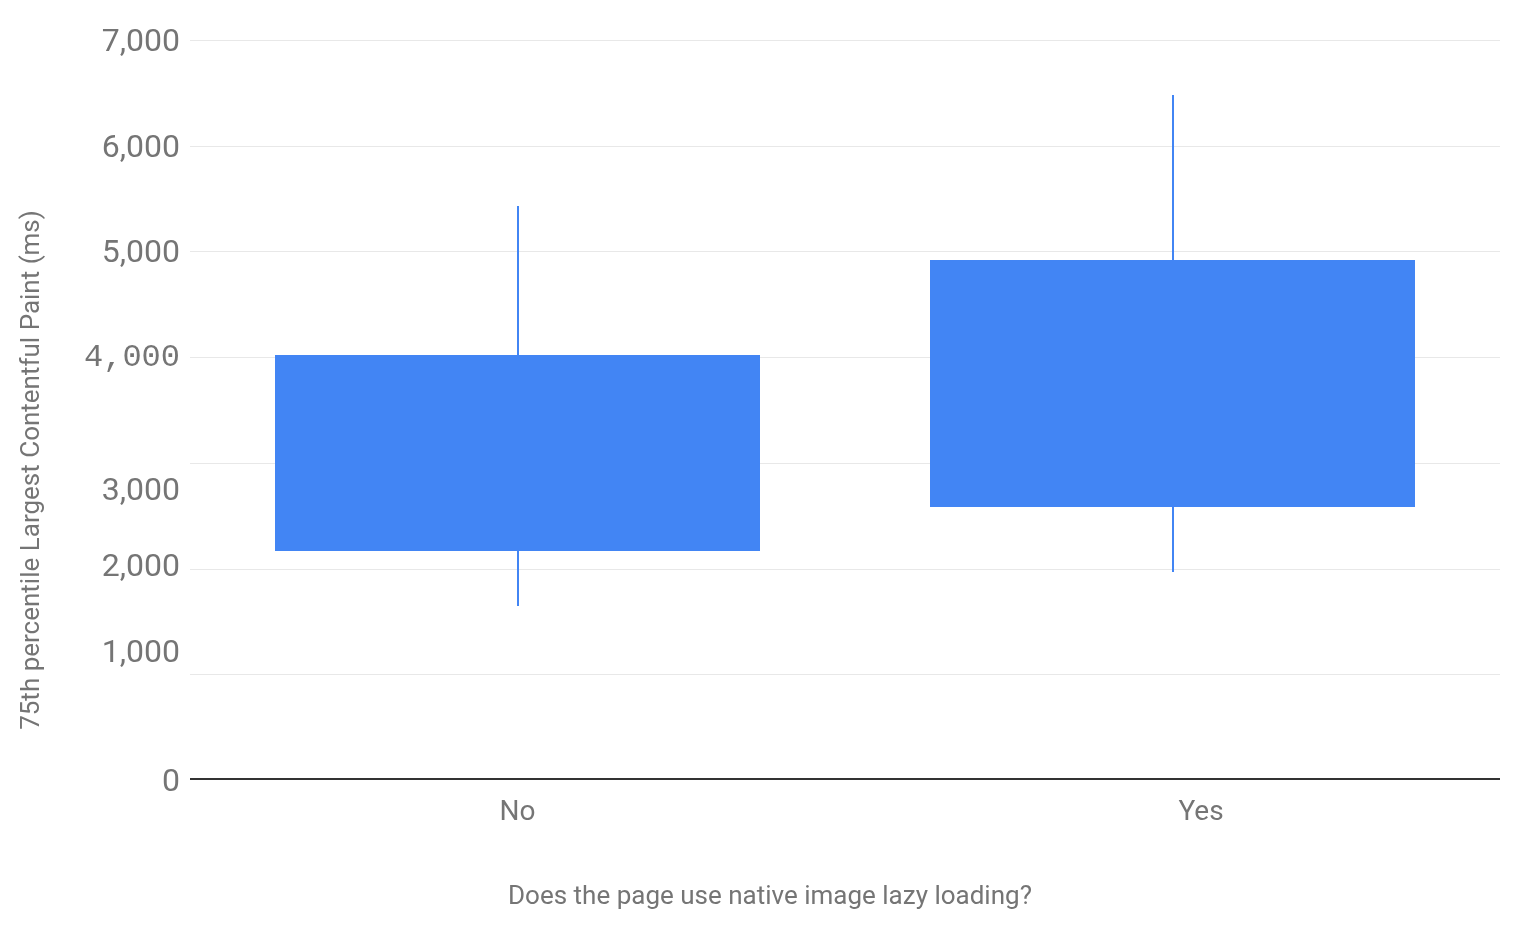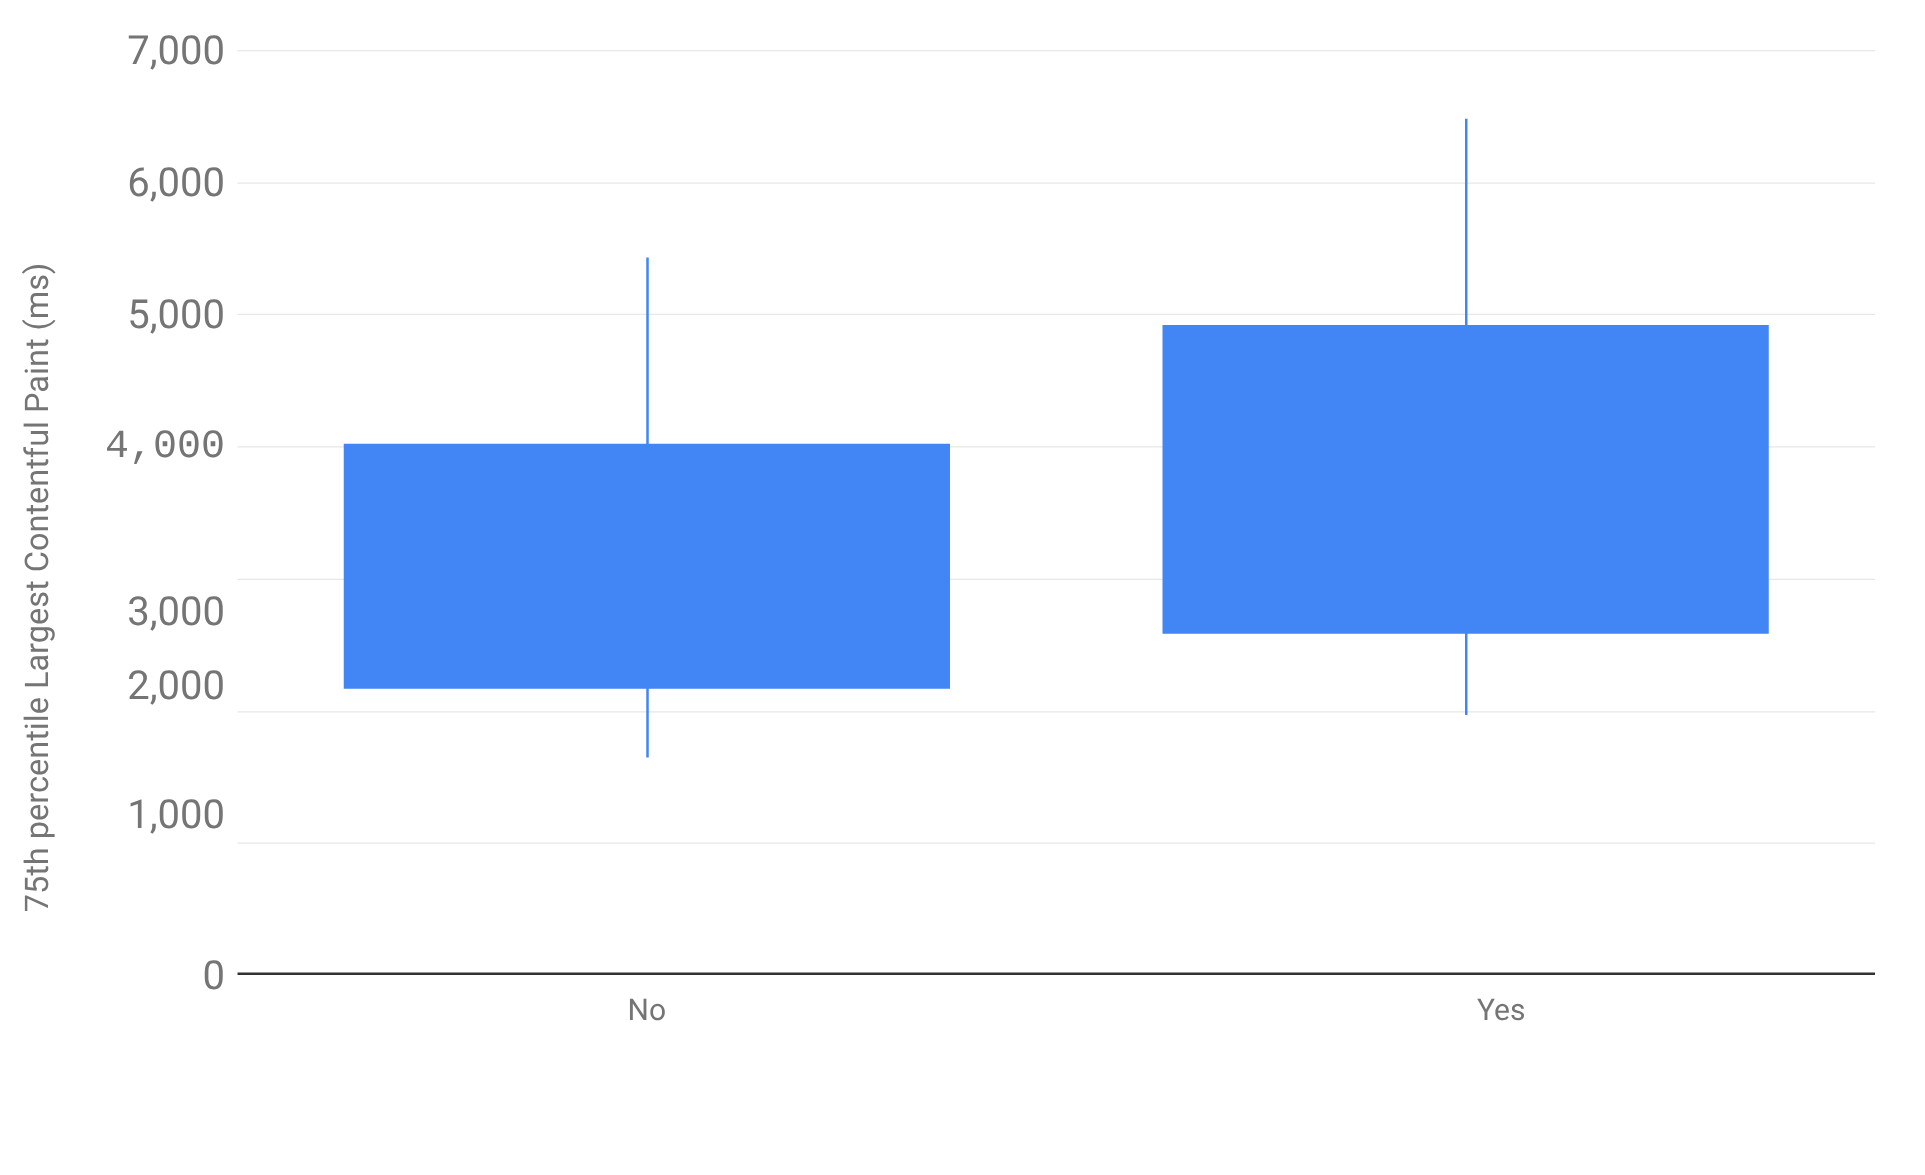--- a/index.html
+++ b/index.html
@@ -70,49 +70,50 @@
     font-size: 32px;
     color: #757575;
     text-align: right;
     white-space: nowrap;
   }
   .x-tick-label {
     position: absolute;
     top: 100%;
     margin-top: 14px;
     transform: translateX(-50%);
-    font-size: 24px;
+    font-size: 28px;
     color: #757575;
     white-space: nowrap;
   }
   .box {
     position: absolute;
     background: #4285f4;
   }
   .whisker {
     position: absolute;
     width: 2px;
     background: #4285f4;
   }
 </style>
 </head>
 <body>
 
 <div class="chart-wrap">
 
   <div class="y-axis-title">75th percentile Largest Contentful Paint (ms)</div>
 
+  <div class="x-axis-title">Does the page use native image lazy loading?</div>
 
   <div class="plot">
     <div class="plot-inner" id="plot-inner">
         <div class="y-tick-label" style="top: 740px;">0</div>
         <div class="gridline" style="top: 634.286px;"></div>
         <div class="y-tick-label" style="top: 611px;">1,000</div>
         <div class="gridline" style="top: 528.571px;"></div>
-        <div class="y-tick-label" style="top: 508px;">2,000</div>
+        <div class="y-tick-label" style="top: 525px;">2,000</div>
         <div class="gridline" style="top: 422.857px;"></div>
         <div class="y-tick-label" style="top: 437px; margin-top: 12px;">3,000</div>
         <div class="gridline" style="top: 317.143px;"></div>
         <div class="y-tick-label" style="top: 317.143px; font-family: Liberation Mono, monospace;">4,000</div>
         <div class="gridline" style="top: 211.429px;"></div>
         <div class="y-tick-label" style="top: 211.429px; text-align: center;">5,000</div>
         <div class="gridline" style="top: 105.714px;"></div>
         <div class="y-tick-label" style="top: 105.714px; margin-left: 46px;">6,000</div>
         <div class="gridline" style="top: 0px;"></div>
         <div class="y-tick-label" style="top: 0px;">7,000</div>

